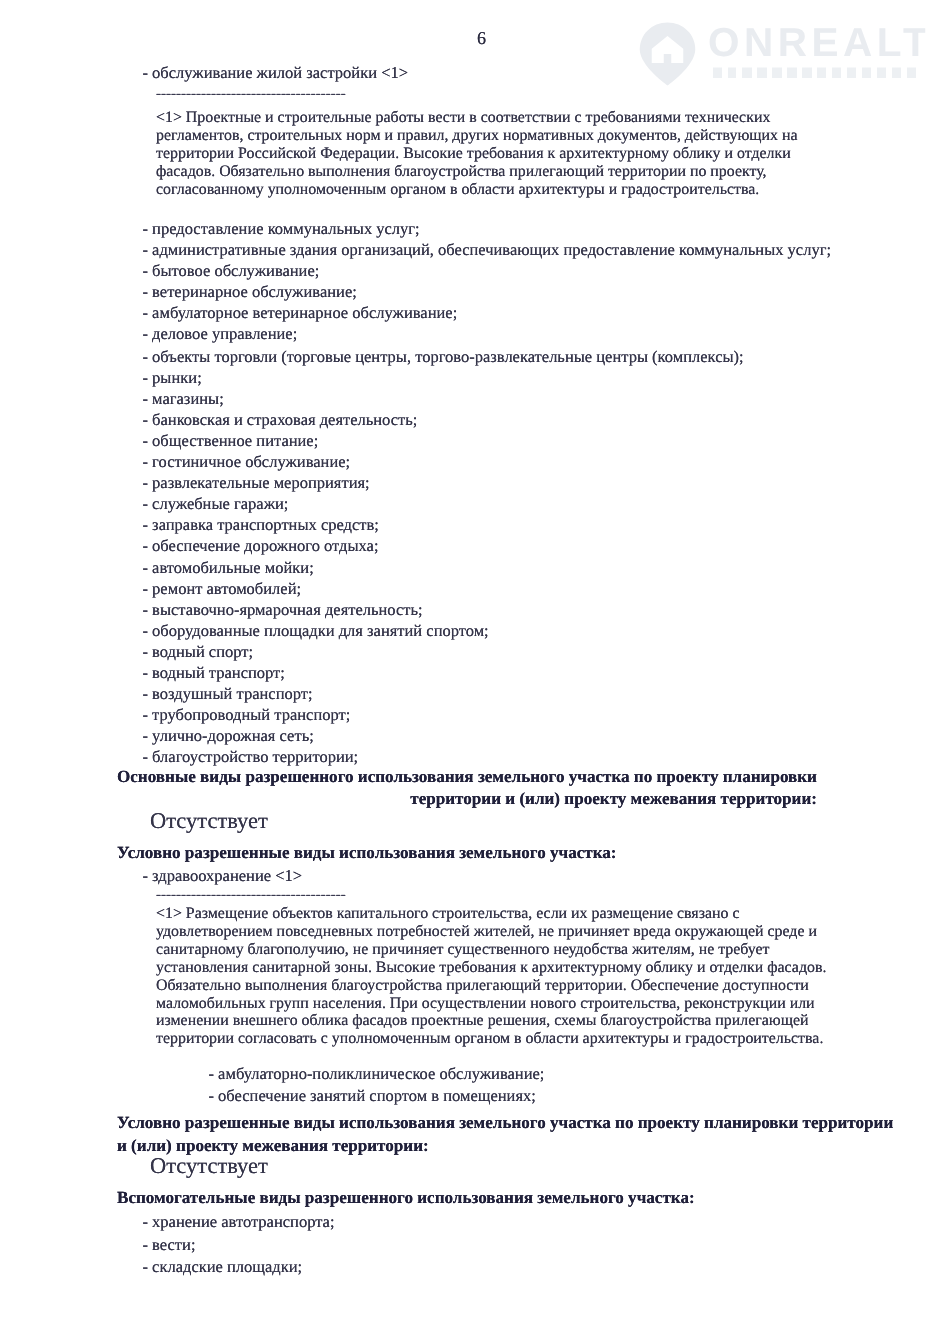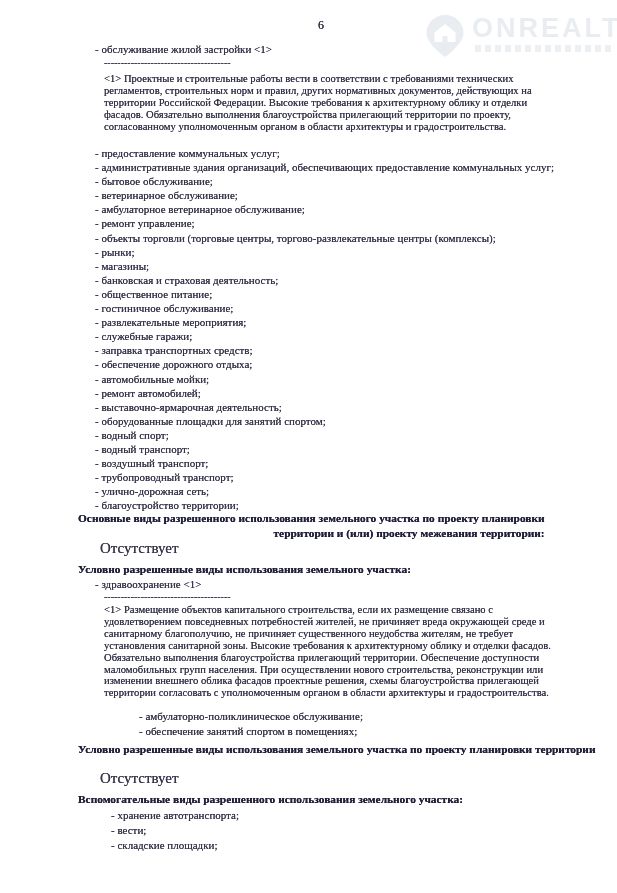--- a/index.html
+++ b/index.html
@@ -41,21 +41,21 @@
   .sep {
     font-size: 10px; letter-spacing: 0px; color: #3a3a50;
     white-space: nowrap; line-height: 10px;
   }
   .footnote .fn-line {
     font-size: 10.6px; line-height: 11.9px; white-space: nowrap;
   }
   .fn1 .fn-line { line-height: 12px; }
   .main-list .li { line-height: 14.1px; }
   .cond-list .li { line-height: 14.6px; }
-  .aux-list .li { line-height: 14.8px; margin-left: 16px; }
+  .aux-list .li { line-height: 14.8px; }
   .heading {
     font-weight: bold; color: #20203a; font-size: 11.4px;
   }
   .heading .h-line { line-height: 15px; white-space: nowrap; }
   .absent { font-size: 15px; }
 
   .soft { text-shadow: 0 0 0.4px currentColor; }
 </style>
 </head>
 <body>
@@ -89,21 +89,21 @@
       <div class="fn-line">согласованному уполномоченным органом в области архитектуры и градостроительства.</div>
     </div>
 
   <div class="abs main-list soft" style="top:146px; left:95px;">
 
   <div class="li list-item">- предоставление коммунальных услуг;</div>
       <div class="li list-item">- административные здания организаций, обеспечивающих предоставление коммунальных услуг;</div>
       <div class="li list-item">- бытовое обслуживание;</div>
       <div class="li list-item">- ветеринарное обслуживание;</div>
       <div class="li list-item">- амбулаторное ветеринарное обслуживание;</div>
-      <div class="li list-item">- ремонт управление;</div>
+      <div class="li list-item">- деловое управление;</div>
       <div class="li list-item">- объекты торговли (торговые центры, торгово-развлекательные центры (комплексы);</div>
       <div class="li list-item">- рынки;</div>
       <div class="li list-item">- магазины;</div>
       <div class="li list-item">- банковская и страховая деятельность;</div>
       <div class="li list-item">- общественное питание;</div>
       <div class="li list-item">- гостиничное обслуживание;</div>
       <div class="li list-item">- развлекательные мероприятия;</div>
       <div class="li list-item">- служебные гаражи;</div>
       <div class="li list-item">- заправка транспортных средств;</div>
       <div class="li list-item">- обеспечение дорожного отдыха;</div>
@@ -148,20 +148,21 @@
 
   <div class="abs cond-list soft" style="top:709px; left:95px;margin-left:44px;">
 
   <div class="li list-item">- амбулаторно-поликлиническое обслуживание;</div>
       <div class="li list-item">- обеспечение занятий спортом в помещениях;</div>
     </div>
 
   <div class="abs heading soft" style="top:742px; left:78px;">
 
   <div class="h-line">Условно разрешенные виды использования земельного участка по проекту планировки территории</div>
+      <div class="h-line">и (или) проекту межевания территории:</div>
     </div>
   <div class="abs absent soft" style="top:770px; left:100px;">Отсутствует</div>
 
   <div class="abs heading soft" style="top:792px; left:78px;">
     <div class="h-line">Вспомогательные виды разрешенного использования земельного участка:</div>
   </div>
 
   <div class="abs aux-list soft" style="top:808px; left:95px;">
 
   <div class="li list-item">- хранение автотранспорта;</div>

